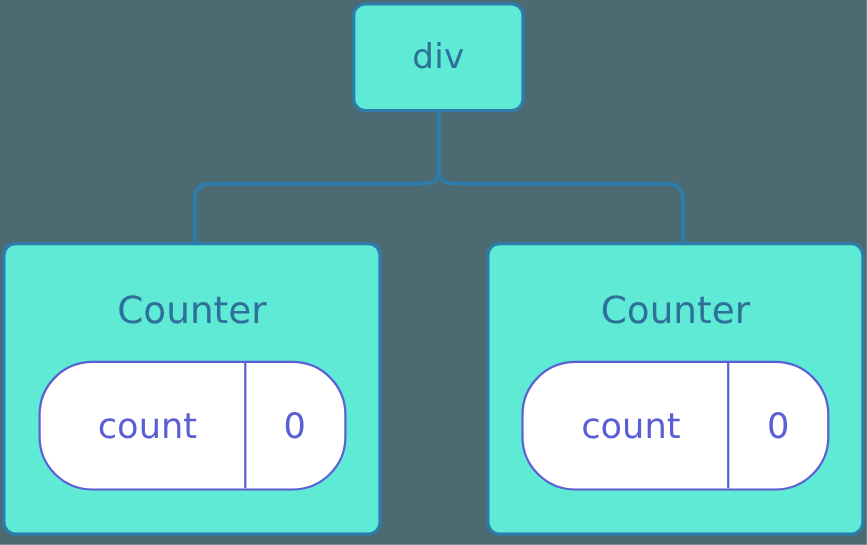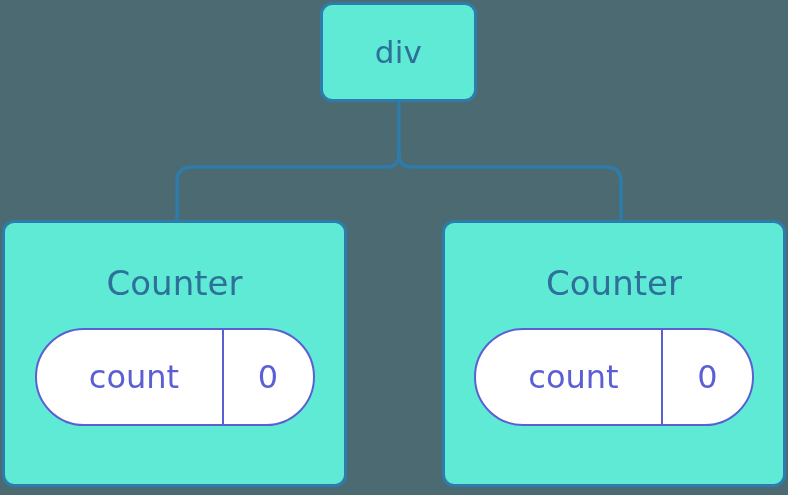--- a/index.html
+++ b/index.html
@@ -75,21 +75,21 @@
     color: #2e7099;
     line-height: 1;
     margin-bottom: 28px;
   }
 
   
   .state-pill {
     position: relative;
     display: flex;
     align-items: stretch;
-    height: 98px;
+    height: 118px;
     border: 2px solid #5b5fd4;
     border-radius: 49px;
     box-sizing: border-box;
     background: #ffffff;
   }
   .pill-key,
   .pill-value {
     display: flex;
     align-items: center;
     justify-content: center;

